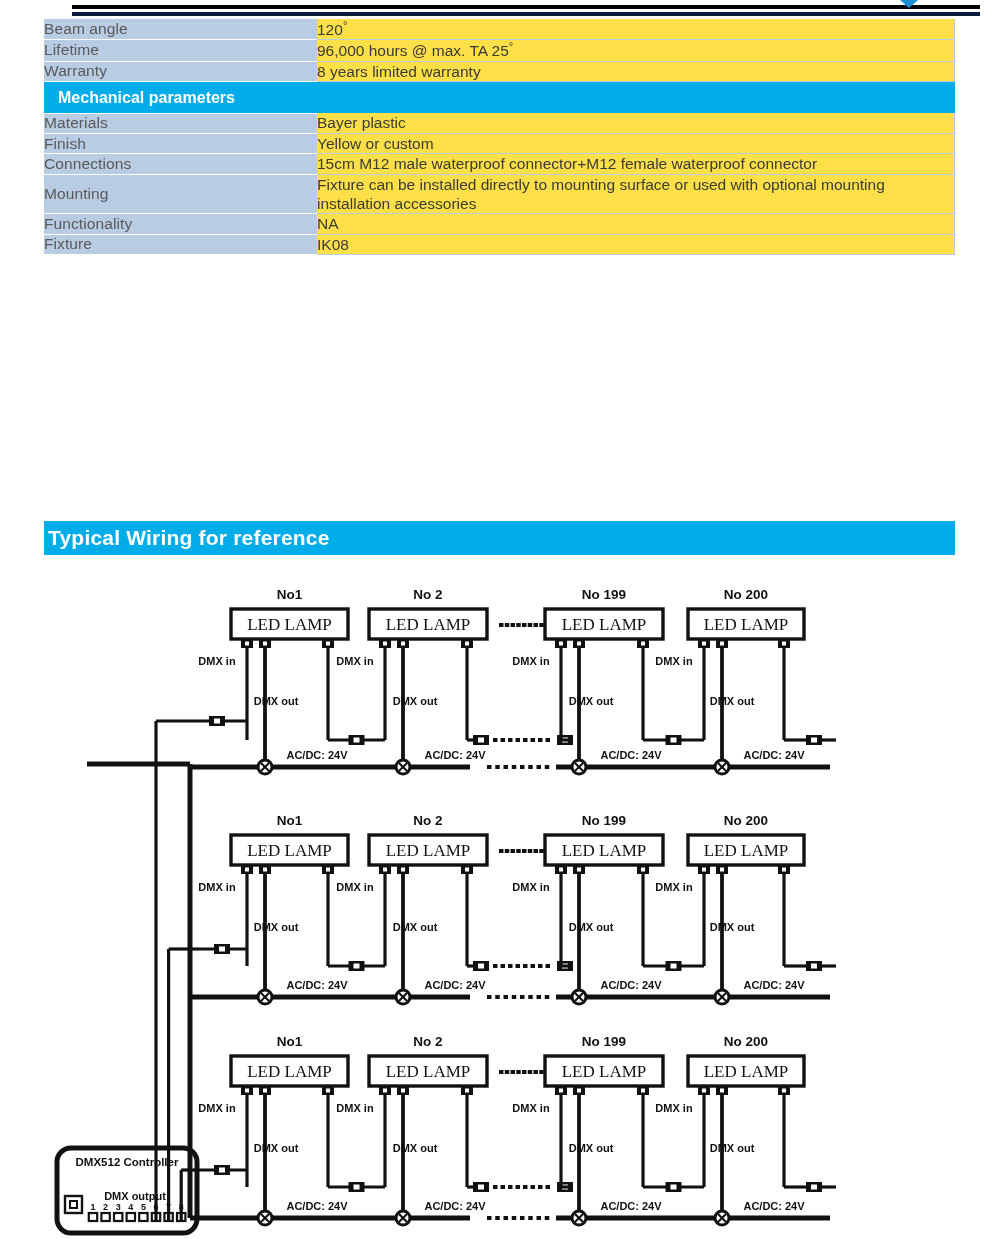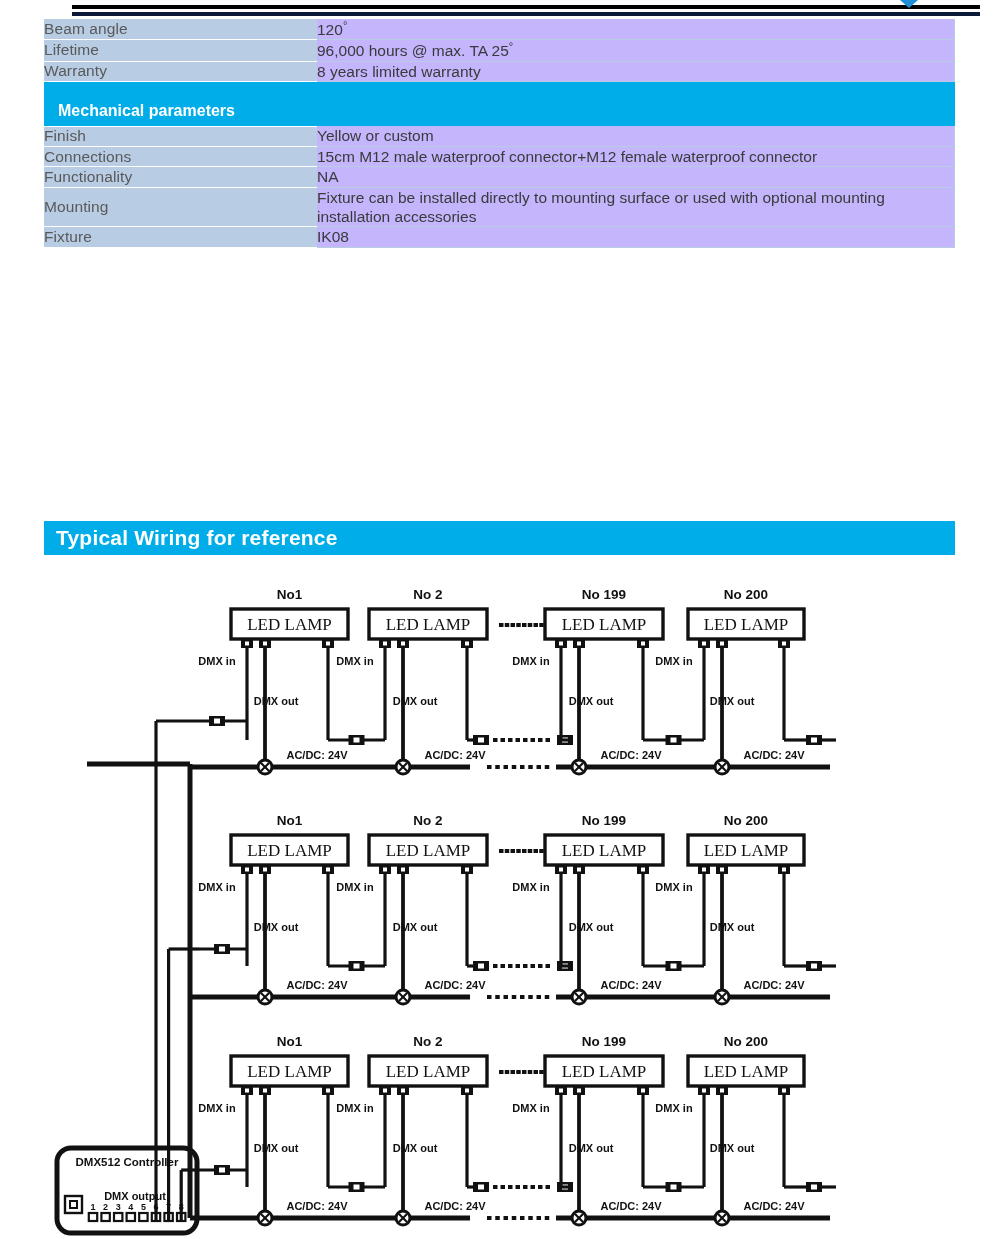--- a/index.html
+++ b/index.html
@@ -52,50 +52,50 @@
     width: 272px;
     background: #b8cce4;
     color: #595959;
     font-size: 15.5px;
     padding: 5px 0 5px 18px;
     border-bottom: 1px solid #ffffff;
     border-top: 1px solid #ffffff;
     letter-spacing: .1px;
   }
   .cell-value {
-    background: #c4b5fd;
+    background: #fde047;
     color: #3a3a3a;
     font-size: 15.5px;
     padding: 5px 0 5px 10px;
     border-bottom: 1px solid #b9cde2;
     border-left: 1px solid #b9cde2;
     border-right: 1px solid #b9cde2;
     line-height: 1.25;
   }
   .section-row td {
     background: #00ade9;
     color: #ffffff;
     font-weight: bold;
     font-size: 16px;
-    padding: 20px 0 6px 14px;
+    padding: 7px 0 6px 14px;
     border: none;
   }
   .deg { font-size: 11px; vertical-align: super; }
 
   
   .wiring-header {
     position: absolute;
     left: 44px; top: 521px;
     width: 911px; height: 34px;
     background: #00ade9;
     color: #ffffff;
     font-weight: bold;
     font-size: 21px;
     line-height: 34px;
-    padding-left: 12px;
+    padding-left: 4px;
     box-sizing: border-box;
     letter-spacing: .2px;
   }
 
   .wiring-canvas {
     position: absolute;
     left: 0; top: 560px;
     width: 1000px; height: 679px;
   }
   .wiring-canvas svg { display: block; }
@@ -132,34 +132,38 @@
         <td class="cell-value">96,000 hours @ max. TA 25<span class="deg">°</span></td>
       </tr>
       <tr>
         <td class="cell-label">Warranty</td>
         <td class="cell-value">8 years limited warranty</td>
       </tr>
       <tr class="section-row">
         <td colspan="2">Mechanical parameters</td>
       </tr>
       <tr>
+        <td class="cell-label">Materials</td>
+        <td class="cell-value">Bayer plastic</td>
+      </tr>
+      <tr>
         <td class="cell-label">Finish</td>
         <td class="cell-value">Yellow or custom</td>
       </tr>
       <tr>
         <td class="cell-label">Connections</td>
         <td class="cell-value">15cm M12 male waterproof connector+M12 female waterproof connector</td>
       </tr>
       <tr>
+        <td class="cell-label">Mounting</td>
+        <td class="cell-value">Fixture can be installed directly to mounting surface or used with optional mounting installation accessories</td>
+      </tr>
+      <tr>
         <td class="cell-label">Functionality</td>
         <td class="cell-value">NA</td>
-      </tr>
-      <tr>
-        <td class="cell-label">Mounting</td>
-        <td class="cell-value">Fixture can be installed directly to mounting surface or used with optional mounting installation accessories</td>
       </tr>
       <tr>
         <td class="cell-label">Fixture</td>
         <td class="cell-value">IK08</td>
       </tr>
     </tbody>
 </table>
 
 <div class="wiring-header">Typical Wiring for reference</div>
 

